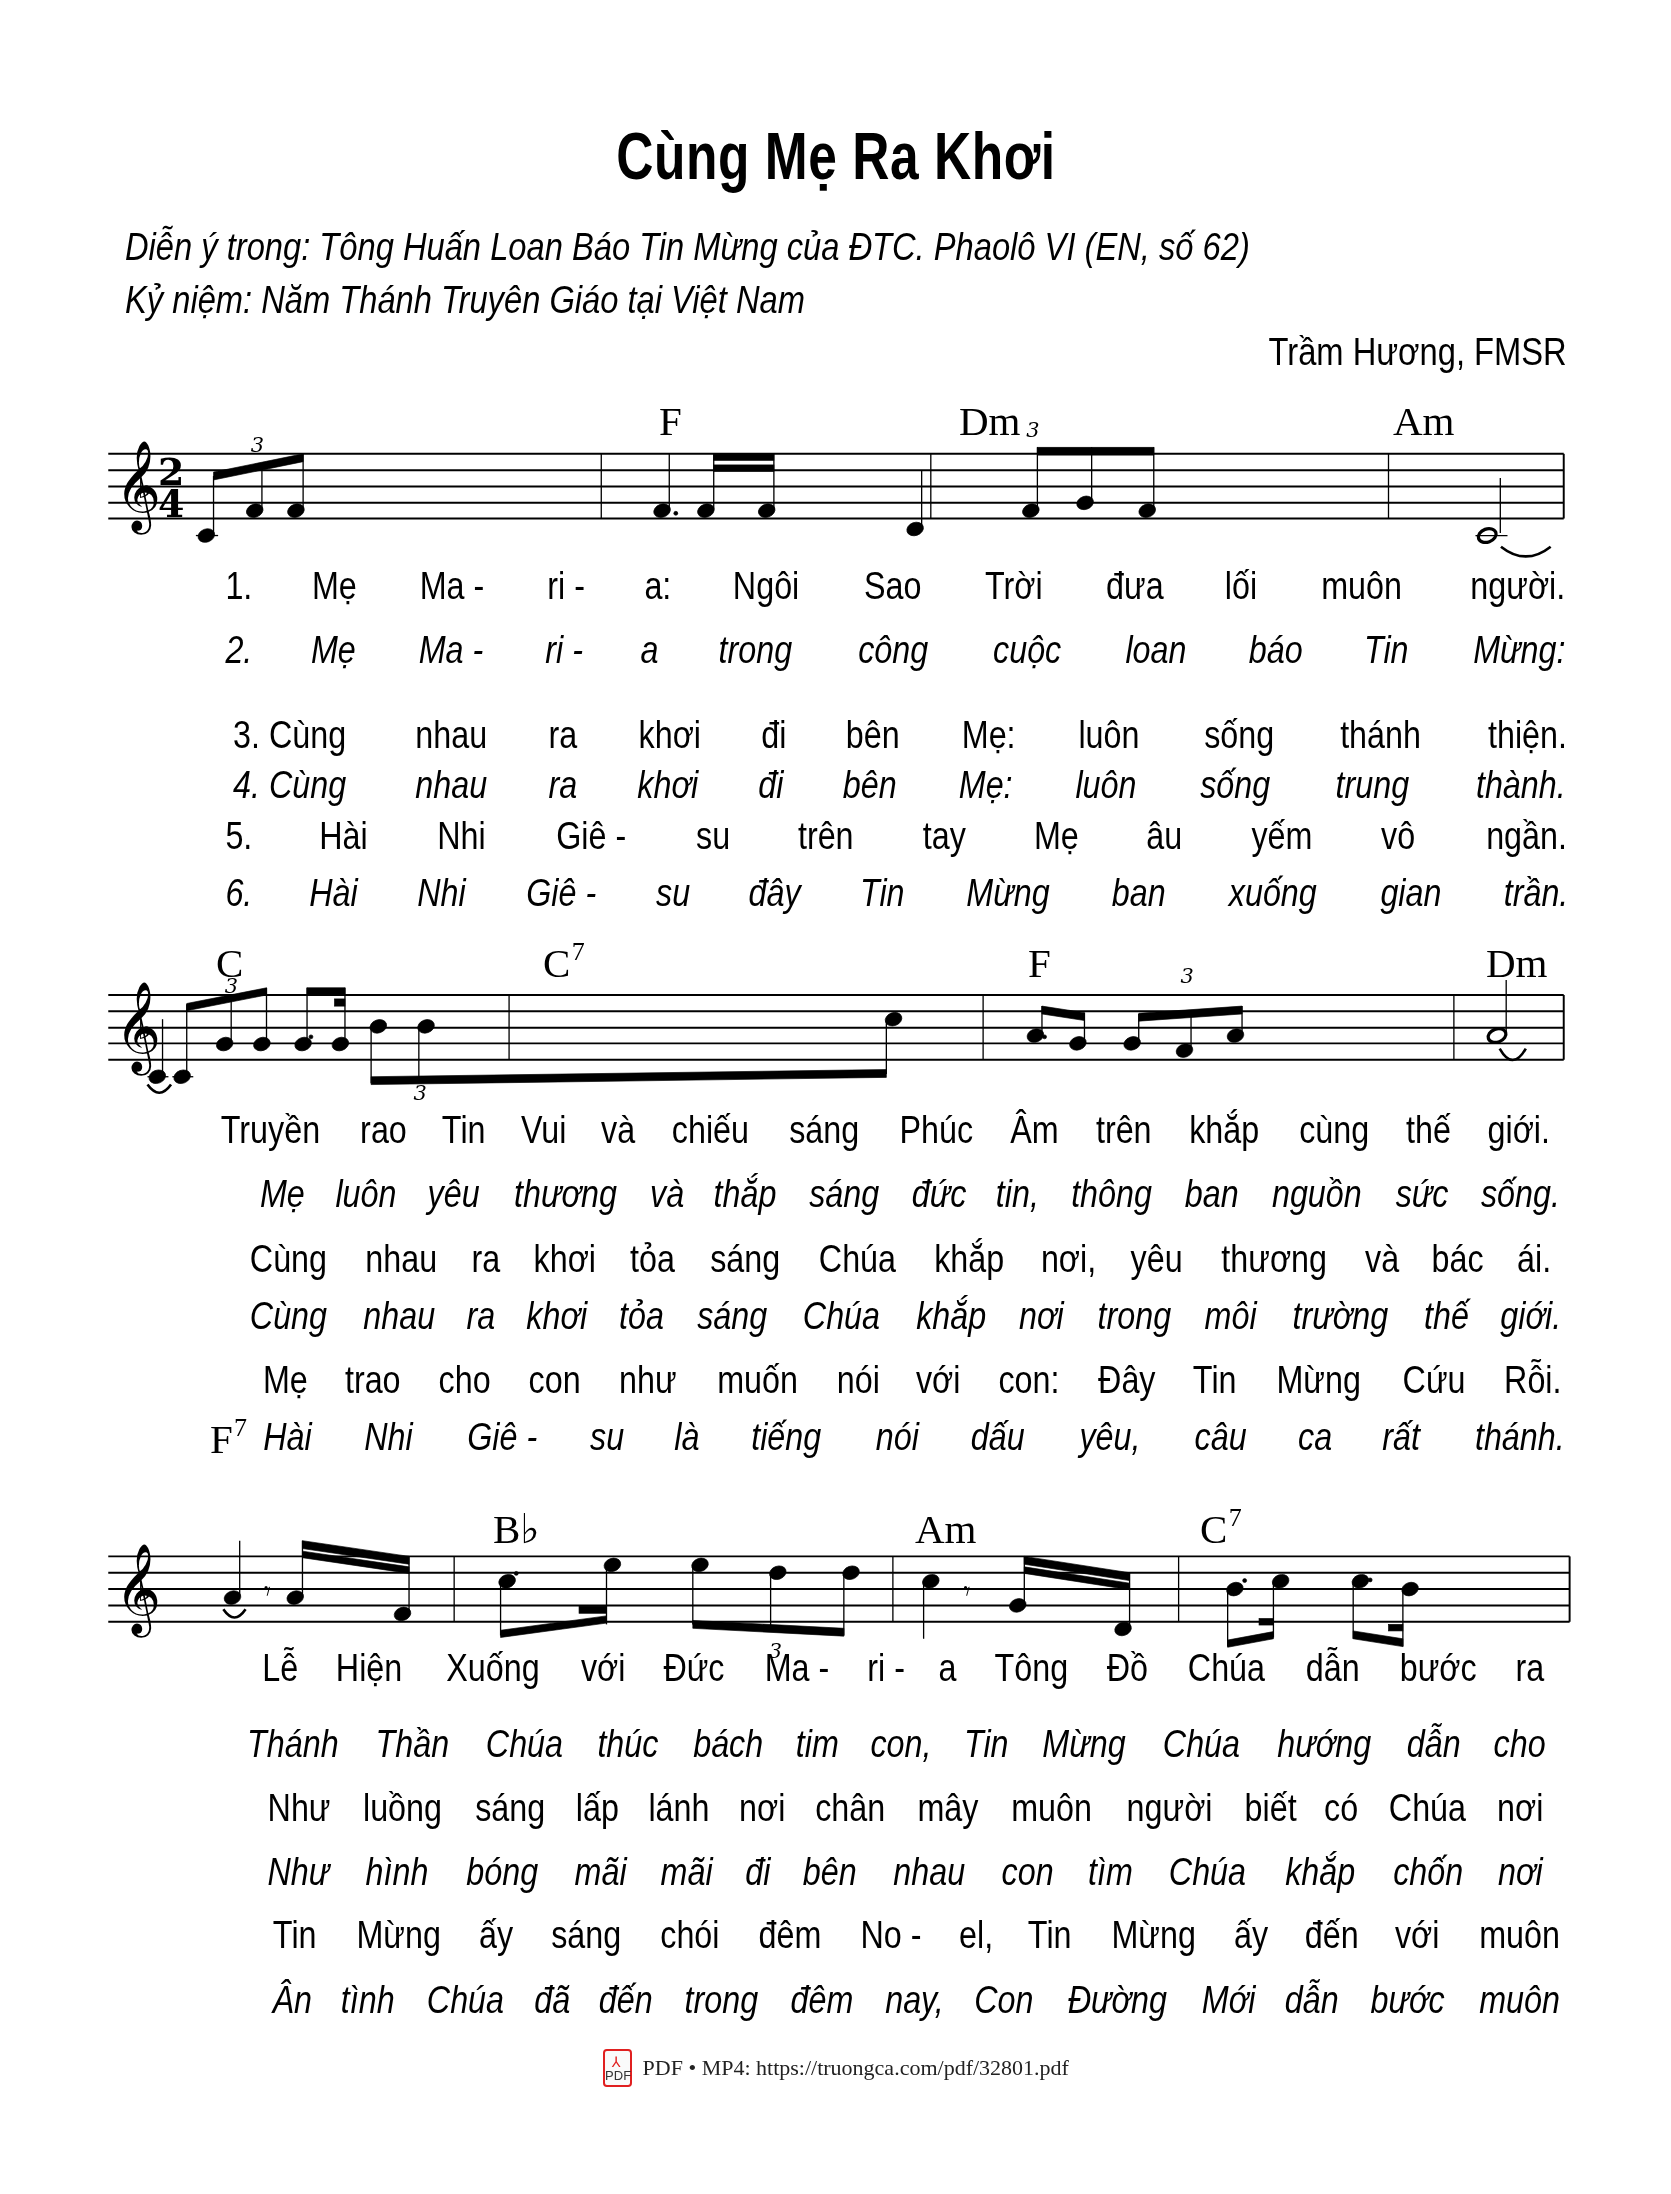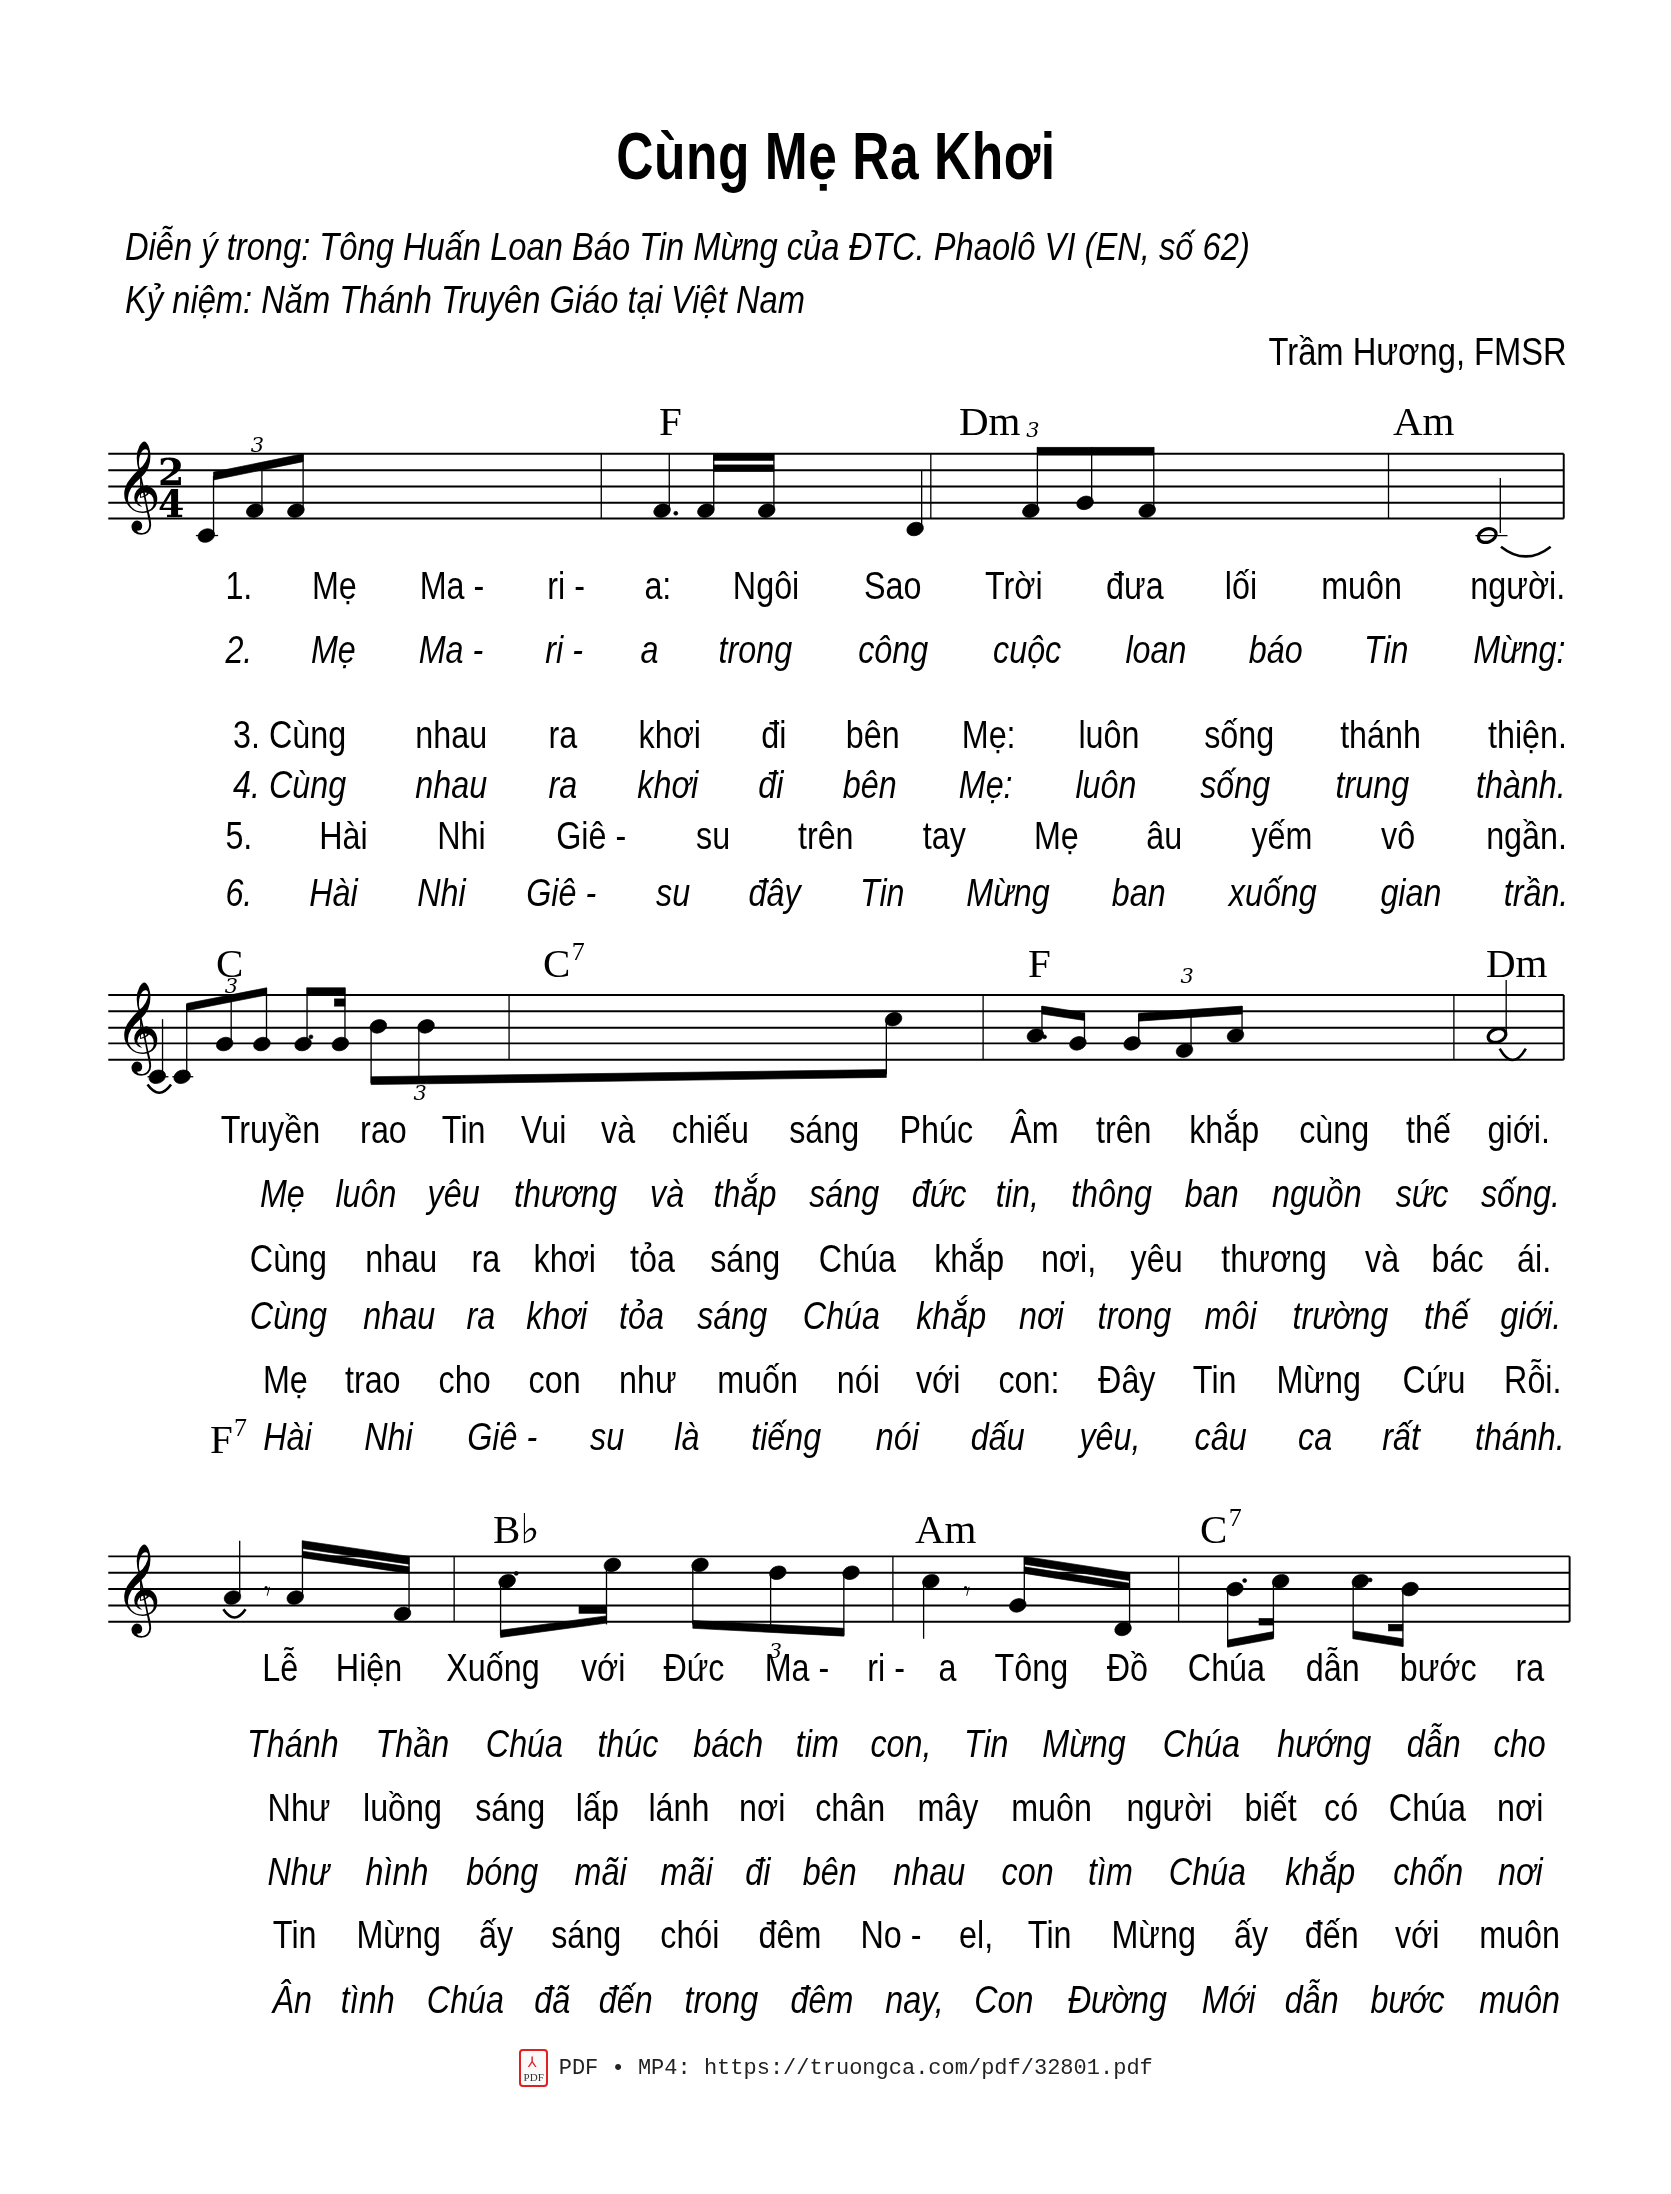--- a/index.html
+++ b/index.html
@@ -29,22 +29,22 @@
   .lyric-line span { display: inline-block; transform: scaleX(0.85); transform-origin: 50% 50%; }
   .lyric-line.italic { font-style: italic; }
   .footer {
     left: 0; width: 1672px; top: 2049px; display: flex; justify-content: center; align-items: center; gap: 10.5px;
   }
   .pdf-icon {
     width: 29px; height: 38px; border: 2px solid #e02020; border-radius: 3.9px; background: #fafafa;
     position: relative; box-sizing: border-box;
   }
   .pdf-icon .glyph { position: absolute; left: 6.6px; top: 2.6px; color: #e02020; font-size: 14.4px; font-family: "DejaVu Sans", sans-serif; }
-  .pdf-icon .lbl { position: absolute; left: 0; width: 100%; bottom: 2px; text-align: center; font-size: 11px; font-family: Liberation Serif, serif; color: #333; }
-  .footer-text { font-family: Liberation Mono, monospace; font-size: 22px; color: #222; }
+  .pdf-icon .lbl { position: absolute; left: 0; width: 100%; bottom: 2px; text-align: center; font-size: 13px; font-family: Liberation Sans, sans-serif; color: #333; }
+  .footer-text { font-family: Liberation Serif, serif; font-size: 22px; color: #222; }
   svg.staff { position: absolute; left: 0; overflow: visible; }
 </style>
 </head>
 <body>
 
 <div class="abs title">Cùng Mẹ Ra Khơi</div>
 <div class="abs subtitle" style="top:226px">Diễn ý trong: Tông Huấn Loan Báo Tin Mừng của ĐTC. Phaolô VI (EN, số 62)</div>
 <div class="abs subtitle" style="top:279px">Kỷ niệm: Năm Thánh Truyên Giáo tại Việt Nam</div>
 <div class="abs composer">Trầm Hương, FMSR</div>
 

